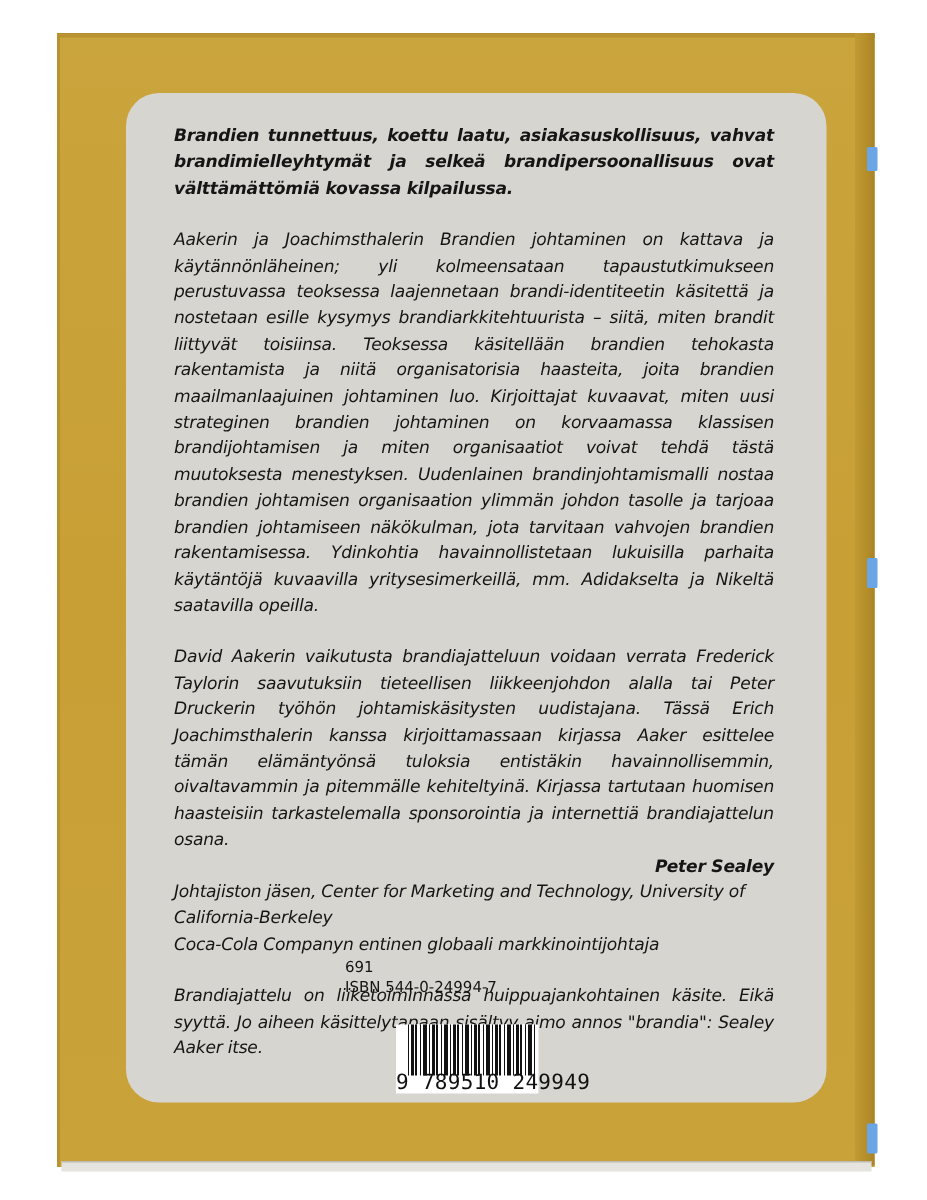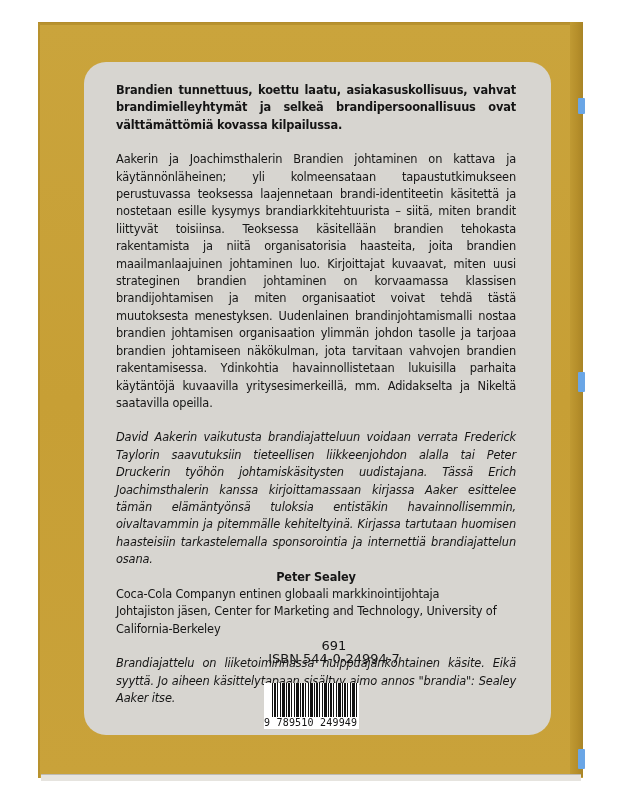--- a/index.html
+++ b/index.html
@@ -30,69 +30,69 @@
     .tab3 { top: 749px; height: 20px; }
     .panel {
       position: absolute; left: 84px; top: 62px; width: 467px; height: 673px;
       background: #d7d5d0; border-radius: 22px;
     }
     .text {
       position: absolute; left: 116px; top: 82px; width: 400px;
       color: #151515; font-size: 11.4px; line-height: 17.4px;
       text-align: justify; letter-spacing: -0.15px;
     }
-    .text p { margin: 0; }
+    .text p { margin: 0; font-style: italic; }
     .lead { font-weight: bold; margin-bottom: 17px !important; }
     .body-para { margin-bottom: 17px !important; }
     .quote { font-style: italic; }
-    .author { font-weight: bold; text-align: center; }
+    .author { font-weight: bold; text-align: right; }
     .role { text-align: left; }
     .gap { height: 17px; }
     .pub {
-      position: absolute; left: 244px; top: 640px; width: 180px; text-align: center;
-      color: #151515; font-size: 13px; line-height: 12.8px;
+      position: absolute; left: 230px; top: 640px; width: 180px; 
+      color: #151515; font-size: 10px; line-height: 12.8px;
     }
     .barcode {
       position: absolute; left: 264px; top: 683px; width: 93px; height: 44px;
     }
     .barcode-bars {
       position: absolute; left: 8px; top: 0; width: 85px; height: 34px;
       background: repeating-linear-gradient(90deg,
         #111 0px, #111 1px, #fff 1px, #fff 2px, #111 2px, #111 4px, #fff 4px, #fff 5px,
         #111 5px, #111 6px, #fff 6px, #fff 8px, #111 8px, #111 9px, #fff 9px, #fff 10px,
         #111 10px, #111 13px, #fff 13px, #fff 14px);
     }
     .barcode-bg {
       position: absolute; left: 0; top: 0; width: 95px; height: 46px; background: #ffffff;
     }
     .barcode-digits {
       position: absolute; left: 0; top: 34px; width: 95px; font-family: "DejaVu Sans Mono", monospace;
-      font-size: 10px; line-height: 11px; color: #111; letter-spacing: 0.2px; white-space: pre;
+      font-size: 14px; line-height: 11px; color: #111; letter-spacing: 0.2px; white-space: pre;
     }
   </style>
 </head>
 <body>
 
 <div class="cover"></div>
 <div class="spine-edge"></div>
 <div class="tab tab1"></div>
 <div class="tab tab2"></div>
 <div class="tab tab3"></div>
 <div class="cover-bottom-edge"></div>
 
 <div class="panel"></div>
 
 <div class="text">
   <p class="lead">Brandien tunnettuus, koettu laatu, asiakasuskollisuus, vahvat brandimielleyhtymät ja selkeä brandipersoonallisuus ovat välttämättömiä kovassa kilpailussa.</p>
   <p class="body-para">Aakerin ja Joachimsthalerin Brandien johtaminen on kattava ja käytännönläheinen; yli kolmeensataan tapaustutkimukseen perustuvassa teoksessa laajennetaan brandi-identiteetin käsitettä ja nostetaan esille kysymys brandiarkkitehtuurista – siitä, miten brandit liittyvät toisiinsa. Teoksessa käsitellään brandien tehokasta rakentamista ja niitä organisatorisia haasteita, joita brandien maailmanlaajuinen johtaminen luo. Kirjoittajat kuvaavat, miten uusi strateginen brandien johtaminen on korvaamassa klassisen brandijohtamisen ja miten organisaatiot voivat tehdä tästä muutoksesta menestyksen. Uudenlainen brandinjohtamismalli nostaa brandien johtamisen organisaation ylimmän johdon tasolle ja tarjoaa brandien johtamiseen näkökulman, jota tarvitaan vahvojen brandien rakentamisessa. Ydinkohtia havainnollistetaan lukuisilla parhaita käytäntöjä kuvaavilla yritysesimerkeillä, mm. Adidakselta ja Nikeltä saatavilla opeilla.</p>
 
   <p class="quote">David Aakerin vaikutusta brandiajatteluun voidaan verrata Frederick Taylorin saavutuksiin tieteellisen liikkeenjohdon alalla tai Peter Druckerin työhön johtamiskäsitysten uudistajana. Tässä Erich Joachimsthalerin kanssa kirjoittamassaan kirjassa Aaker esittelee tämän elämäntyönsä tuloksia entistäkin havainnollisemmin, oivaltavammin ja pitemmälle kehiteltyinä. Kirjassa tartutaan huomisen haasteisiin tarkastelemalla sponsorointia ja internettiä brandiajattelun osana.</p>
   <p class="author">Peter Sealey</p>
+  <p class="role">Johtajiston jäsen, Center for Marketing and Technology, University of California-Berkeley</p>
   <p class="role">Coca-Cola Companyn entinen globaali markkinointijohtaja</p>
-  <p class="role">Johtajiston jäsen, Center for Marketing and Technology, University of California-Berkeley</p>
   <div class="gap"></div>
   <p class="quote">Brandiajattelu on liiketoiminnassa huippuajankohtainen käsite. Eikä syyttä. Jo aiheen käsittelytapaan sisältyy aimo annos "brandia": Sealey Aaker itse.</p>
 </div>
 
 <div class="pub">
   <div>691</div>
   <div>ISBN 544-0-24994-7</div>
 </div>
 
 <div class="barcode">

